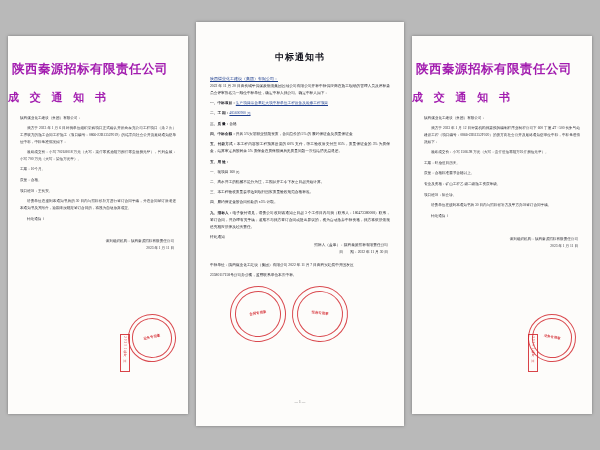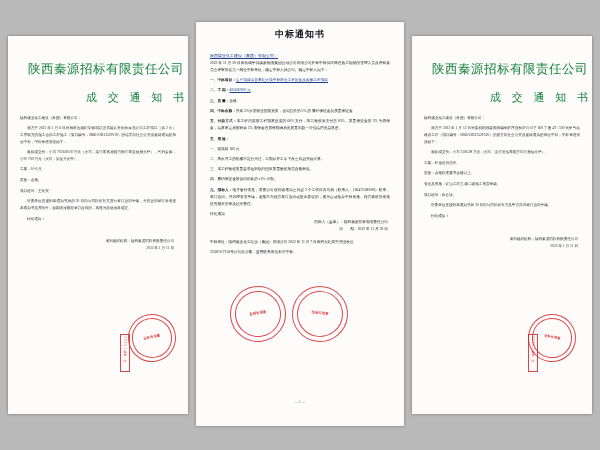--- a/index.html
+++ b/index.html
@@ -15,23 +15,23 @@
     background:#fdfcfa;
     box-shadow:0 0 3px rgba(0,0,0,.35);
     overflow:hidden;
   }
   
   #page-left{left:8px;top:36px;width:180px;height:378px;}
   #page-right{left:412px;top:36px;width:180px;height:378px;}
   #page-center{left:196px;top:22px;width:208px;height:404px;}
 
   .p-title{
-    text-align:right;
-    font-weight:normal;
-    color:#15803d;
+    text-align:left;
+    font-weight:bold;
+    color:#a21caf;
   }
   .side .p-title1{
     font-size:12.5px;
     letter-spacing:.5px;
     margin:26px 4px 0 4px;
     line-height:1.25;
   }
   .side .p-title2{
     font-size:11px;
     letter-spacing:4px;
@@ -54,21 +54,21 @@
     line-height:1.9;
     color:#2b2b33;
   }
   
   .c-title{
     text-align:center;
     font-weight:bold;
     font-size:9px;
     letter-spacing:1px;
     color:#14141e;
-    margin:6px 0 12px 0;
+    margin:29px 0 12px 0;
   }
   .c-lead{
     font-size:4px;
     color:#1f3f8f;
     padding:0 14px;
     line-height:1.7;
     text-decoration:underline;
   }
   .c-body{
     font-size:3.7px;

